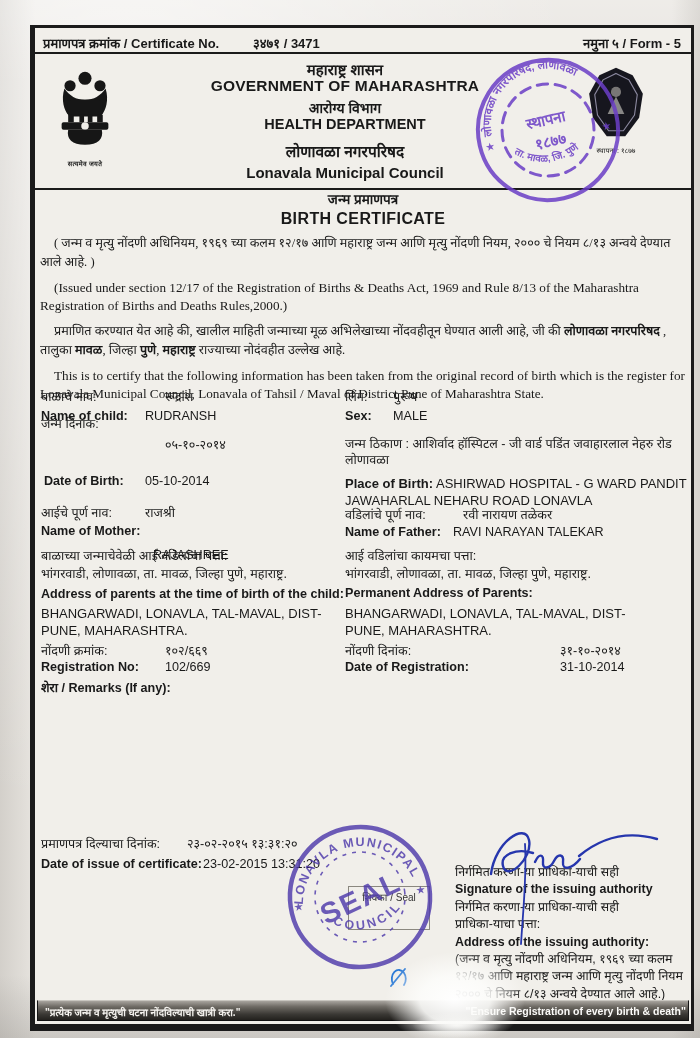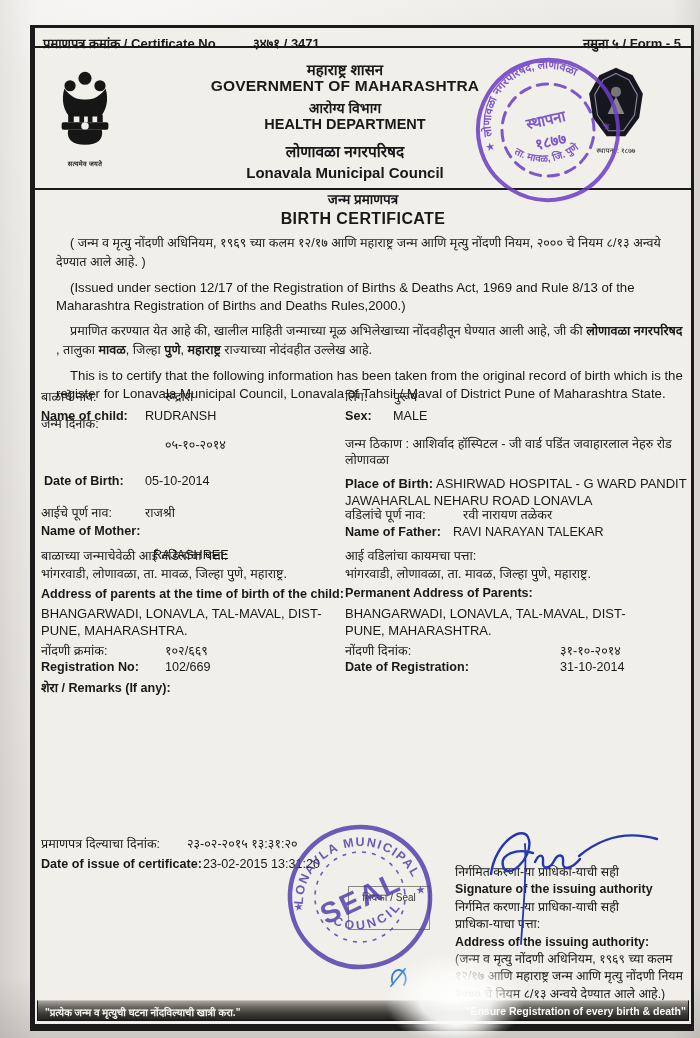--- a/index.html
+++ b/index.html
@@ -5,21 +5,21 @@
   html,body{margin:0;padding:0;}
   .page{position:relative;width:700px;height:1038px;background:#e7e4df;overflow:hidden;
         font-family:"Liberation Sans","DejaVu Sans",sans-serif;color:#191919;}
   .page::before{content:"";position:absolute;inset:0;z-index:0;
         background:radial-gradient(ellipse at 18% 8%, rgba(255,255,255,.55), rgba(255,255,255,0) 55%),
                    linear-gradient(90deg, rgba(120,115,108,.18), rgba(0,0,0,0) 5%, rgba(0,0,0,0) 96%, rgba(120,115,108,.15)),
                    linear-gradient(180deg, rgba(255,255,255,.3), rgba(0,0,0,0) 8%, rgba(0,0,0,0) 94%, rgba(90,88,84,.2));}
   .frame{position:absolute;left:30px;top:25px;width:664px;height:1006px;box-sizing:border-box;
          border:3px solid #1b1b1b;border-left-width:5px;border-bottom-width:7px;
          background:#f1efea;z-index:1;}
-  .hdr{position:absolute;left:0;top:0;width:100%;height:20px;box-sizing:border-box;
+  .hdr{position:absolute;left:0;top:0;width:100%;height:26px;box-sizing:border-box;
        border-bottom:2px solid #1b1b1b;font-weight:bold;font-size:13px;}
   .hdr .hl{position:absolute;left:8px;top:6px;}
   .hdr .hv{position:absolute;left:218px;top:6px;}
   .hdr .hr{position:absolute;right:10px;top:6px;}
   .band{position:absolute;left:0;top:28px;width:100%;height:132px;border-bottom:2px solid #1b1b1b;}
   .mast{position:absolute;left:110px;top:0;width:400px;text-align:center;font-weight:bold;}
   .mast div{position:absolute;width:100%;}
   .m1{top:3px;font-size:15px;}
   .m2{top:21px;font-size:15.5px;letter-spacing:.2px;}
   .m3{top:42px;font-size:14px;}
@@ -28,21 +28,21 @@
   .m6{top:108px;font-size:15px;}
   .emblem{position:absolute;left:18px;top:12px;width:64px;text-align:center;}
   .emblem .cap{font-size:6.5px;font-weight:bold;margin-top:1px;letter-spacing:.3px;}
   .rt-emblem{position:absolute;left:545px;top:10px;width:72px;text-align:center;}
   .rt-emblem .cap{font-size:7px;margin-top:2px;white-space:nowrap;}
   .stamp-top{position:absolute;left:438px;top:-1px;width:150px;height:150px;transform:rotate(-13deg);z-index:6;opacity:.85;}
   .titles{position:absolute;left:0;top:162px;width:100%;text-align:center;}
   .t-mr{font-size:13.5px;font-weight:bold;}
   .t-en{font-size:16px;font-weight:bold;letter-spacing:.4px;margin-top:2px;}
   .paras{position:absolute;left:5px;top:206px;width:648px;}
-  .paras p{margin:0 0 7px 16px;text-indent:14px;}
+  .paras p{margin:0 0 7px 0;text-indent:14px;font-family:Liberation Serif, serif;}
   .p-mr{font-size:12.6px;line-height:1.5;}
   .p-en{font-size:13.2px;line-height:1.38;}
   .details{position:absolute;left:0;top:0;width:100%;height:100%;font-size:12.6px;}
   .f{position:absolute;white-space:nowrap;}
   .b{font-weight:bold;}
   .wrapcol{position:absolute;white-space:normal;width:342px;line-height:1.3;}
   .sig-svg{position:absolute;left:440px;top:788px;z-index:5;}
   .sigblock{position:absolute;left:420px;top:836px;width:250px;font-size:12.4px;}
   .sigblock div{line-height:17.4px;white-space:nowrap;}
   .sealbox{position:absolute;left:313px;top:858px;width:82px;height:44px;border:1px solid #8a877f;

